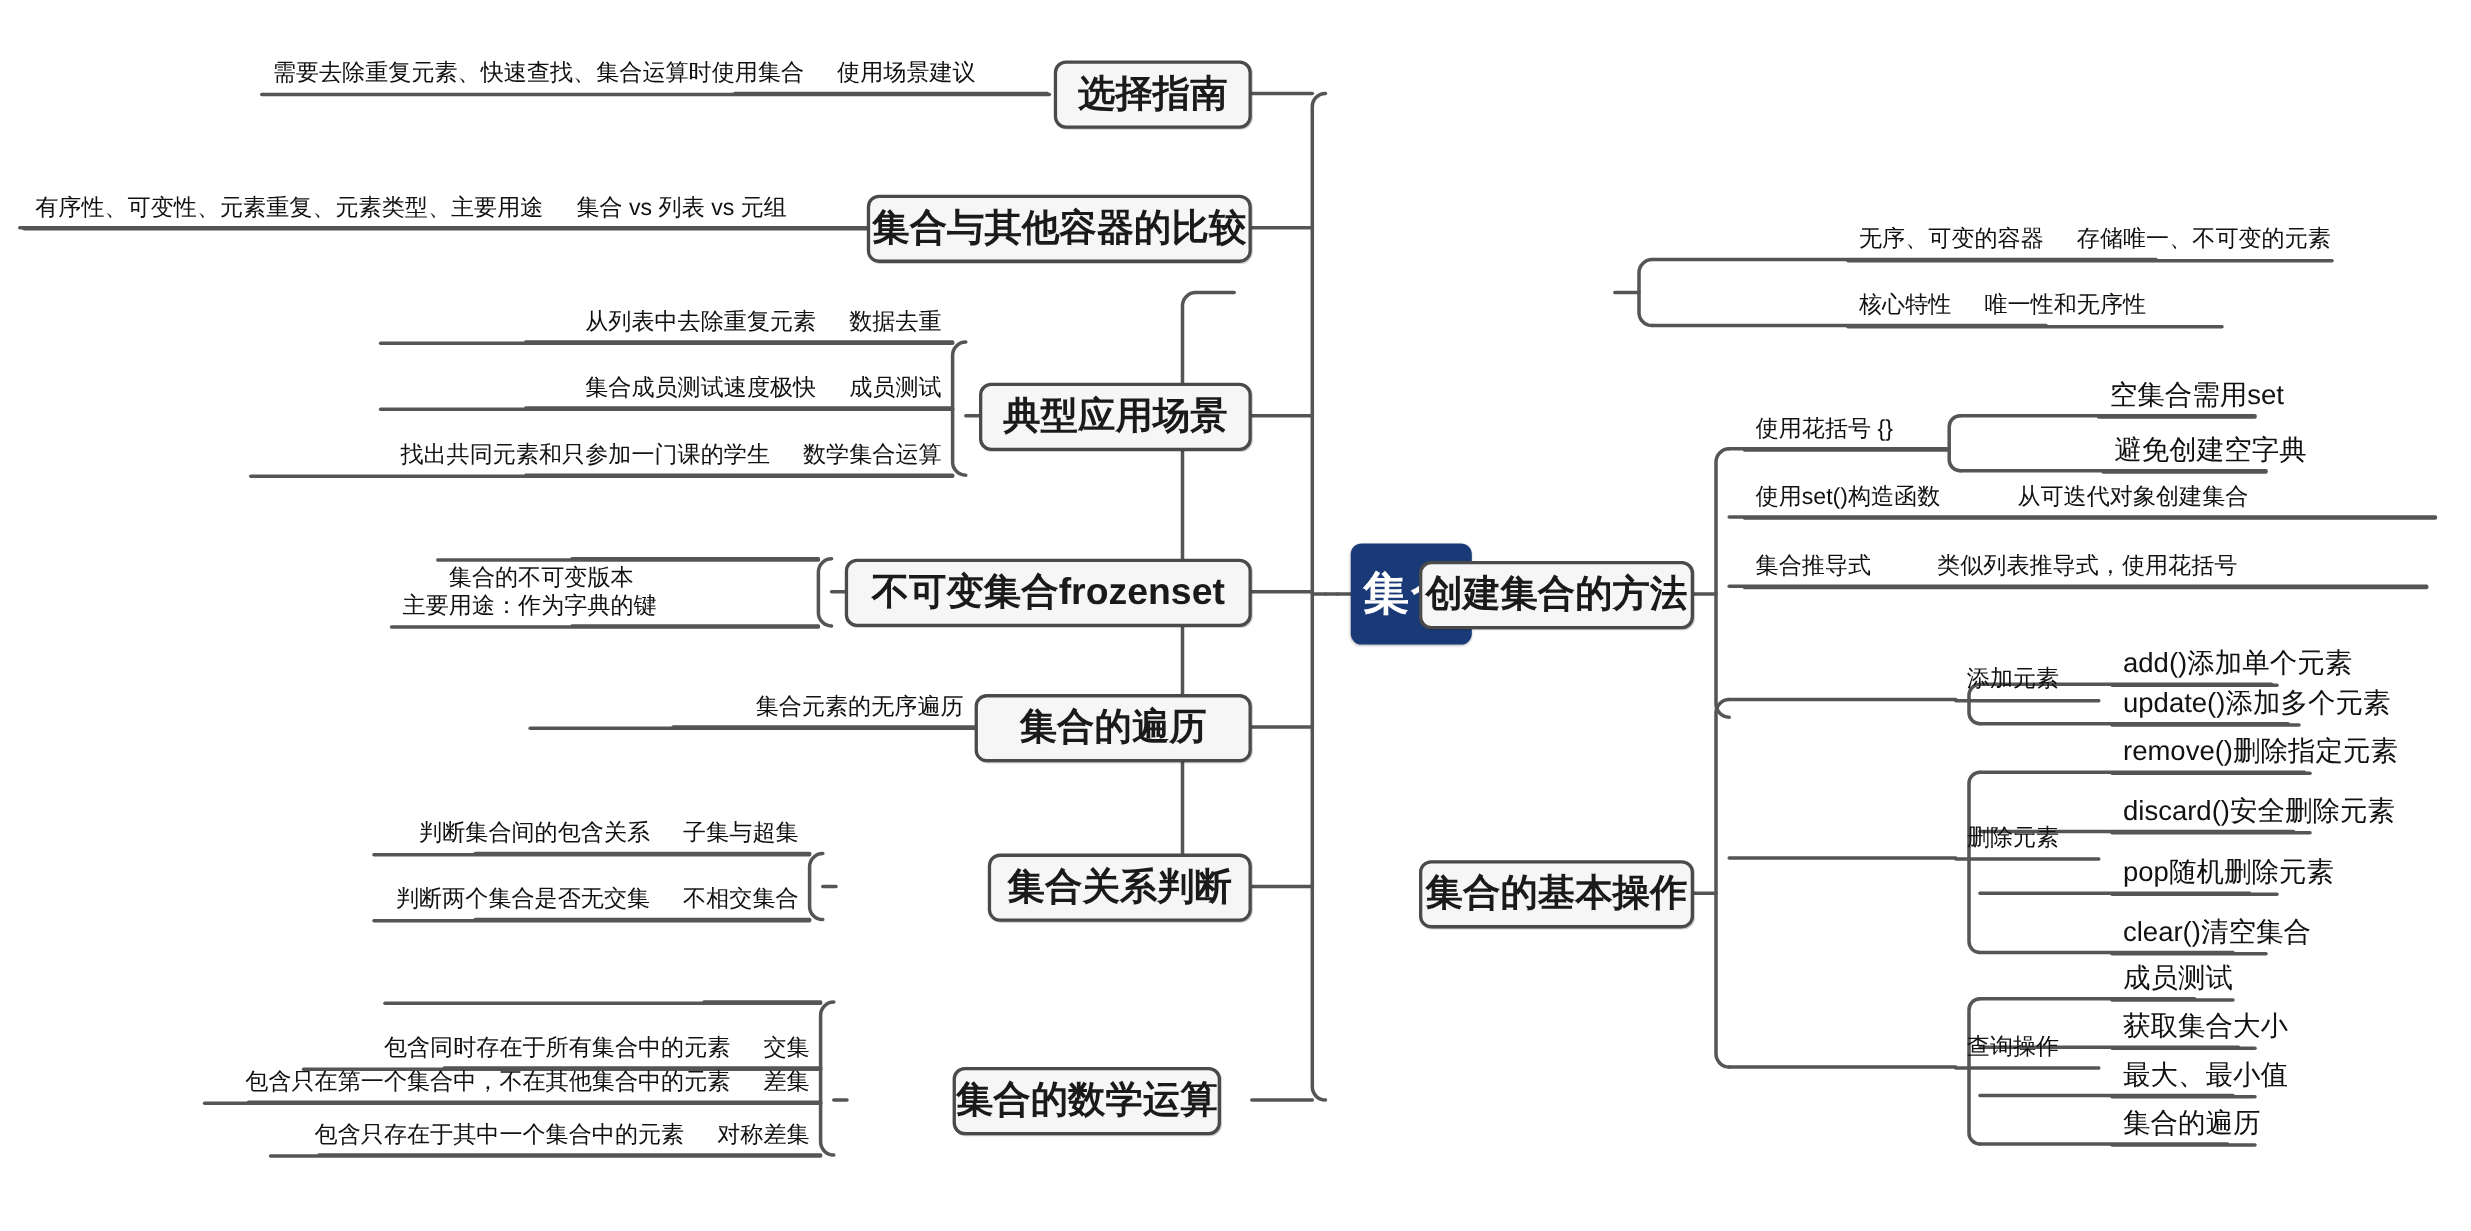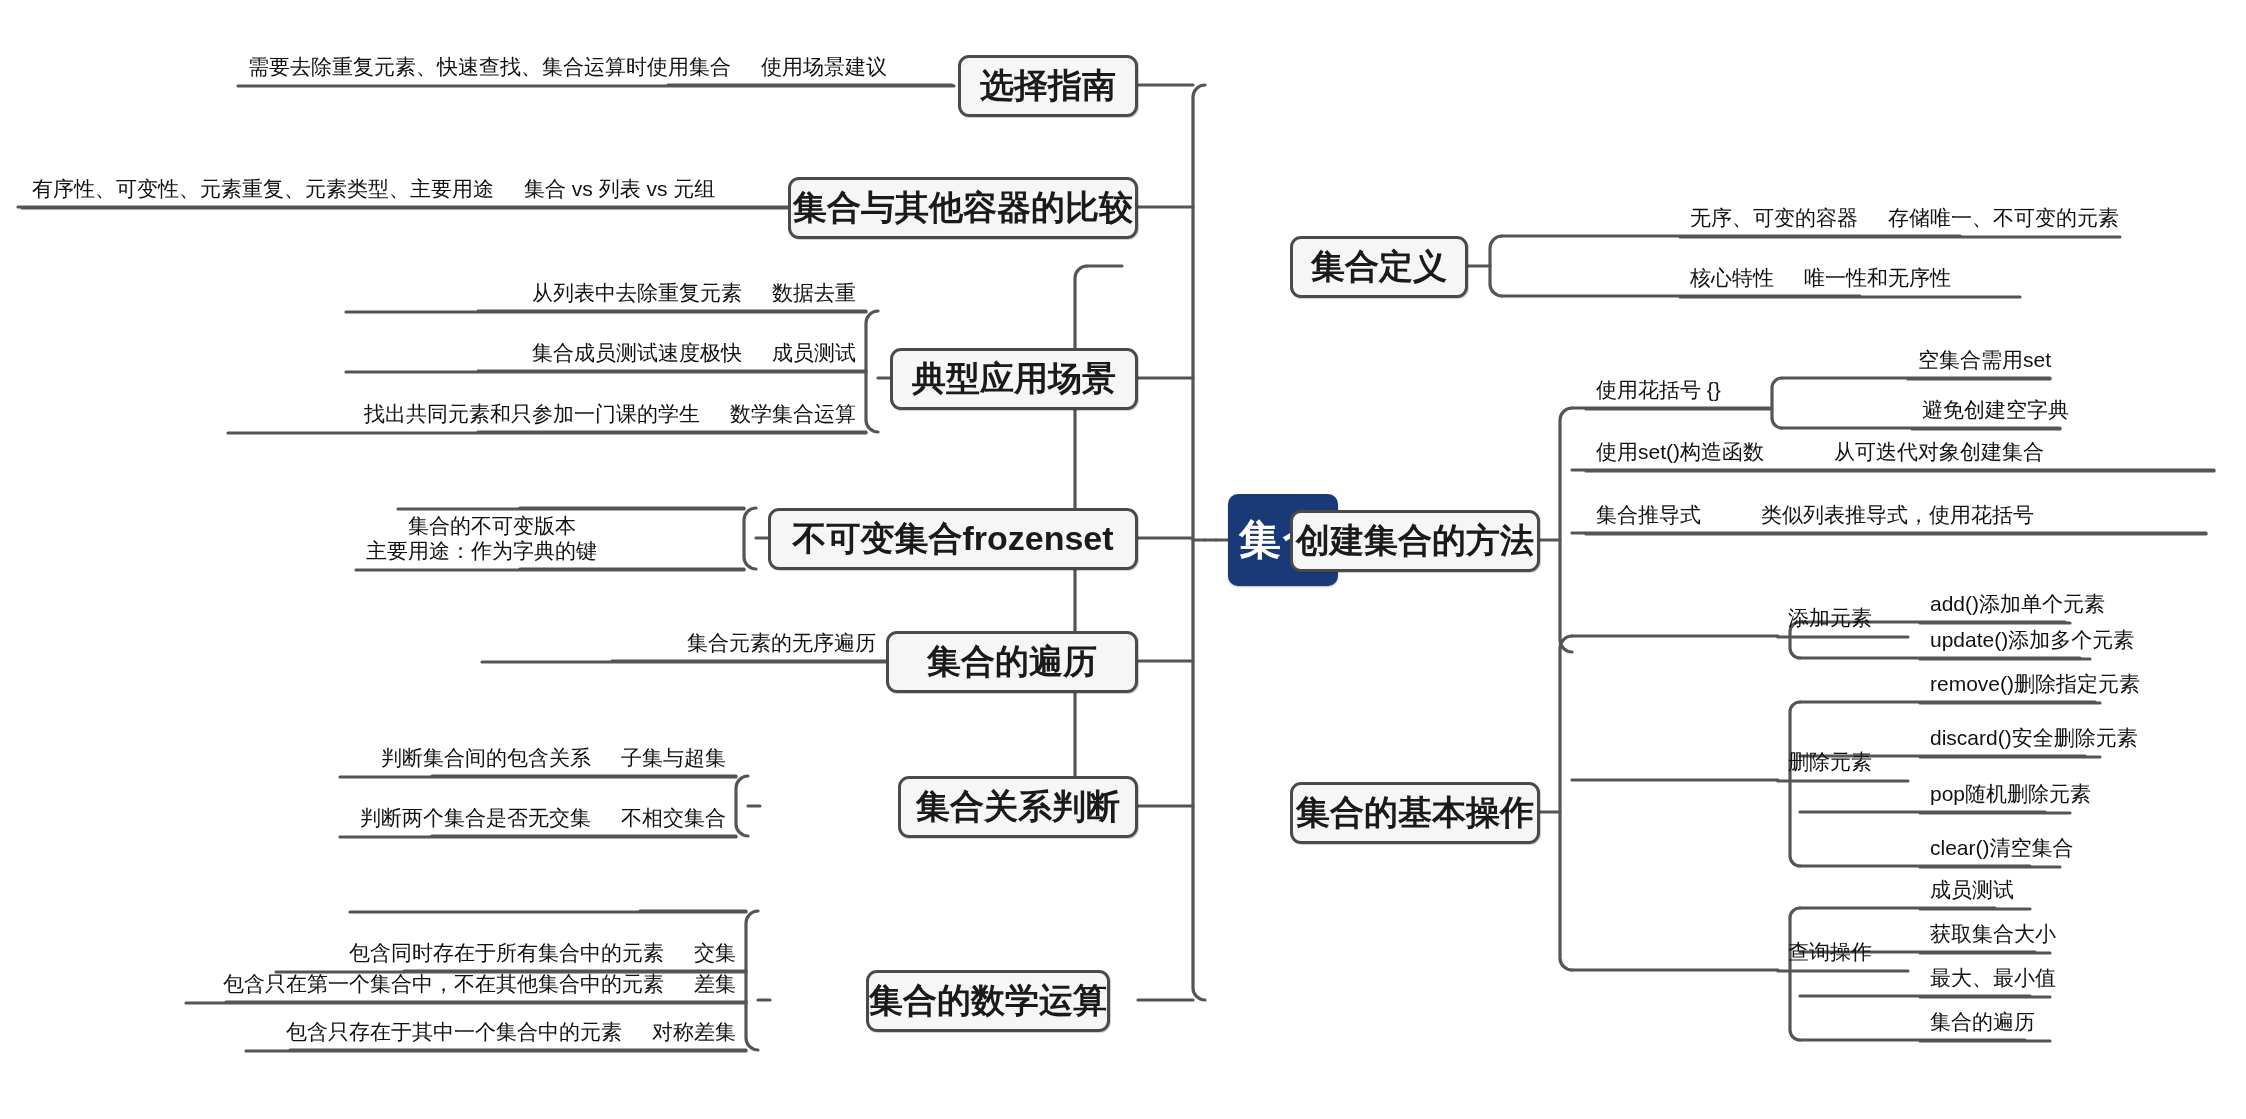--- a/index.html
+++ b/index.html
@@ -56,21 +56,21 @@
     font-size:21px;
     font-weight:normal;
     background:transparent;
     padding:0 10px 4px 10px;
     justify-content:center;
   }
 
   
   .lvl4{
     color:#111111;
-    font-size:21px;
+    font-size:25px;
     font-weight:normal;
     background:transparent;
     padding:0 10px 4px 10px;
     justify-content:center;
   }
 
   .leaf-pair{
     display:flex;
     align-items:baseline;
     gap:30px;
@@ -220,21 +220,20 @@
   <div class="node lvl2" style="left:890px;top:348px;width:248px;height:62px;">典型应用场景</div>
 
   <div class="node lvl2" style="left:768px;top:508px;width:370px;height:62px;">不可变集合frozenset</div>
 
   <div class="node lvl2" style="left:886px;top:631px;width:252px;height:62px;">集合的遍历</div>
 
   <div class="node lvl2" style="left:898px;top:776px;width:240px;height:62px;text-align:right;">集合关系判断</div>
 
   <div class="node lvl2" style="left:866px;top:970px;width:244px;height:62px;">集合的数学运算</div>
 
-  <div class="node lvl2" style="left:1290px;top:236px;width:178px;height:62px;">集合定义</div>
 
   <div class="node lvl2" style="left:1290px;top:782px;width:250px;height:62px;">集合的基本操作</div>
 
   <div class="node lvl2" style="left:1290px;top:510px;width:250px;height:62px;">创建集合的方法</div>
 
   <div class="node lvl3" style="left:238px;top:52px;width:716px;height:34px;justify-content:flex-start;">
     <span class="leaf-pair">
       <span class="leaf-desc">需要去除重复元素、快速查找、集合运算时使用集合</span>
       <span class="leaf-label">使用场景建议</span>
     </span>

